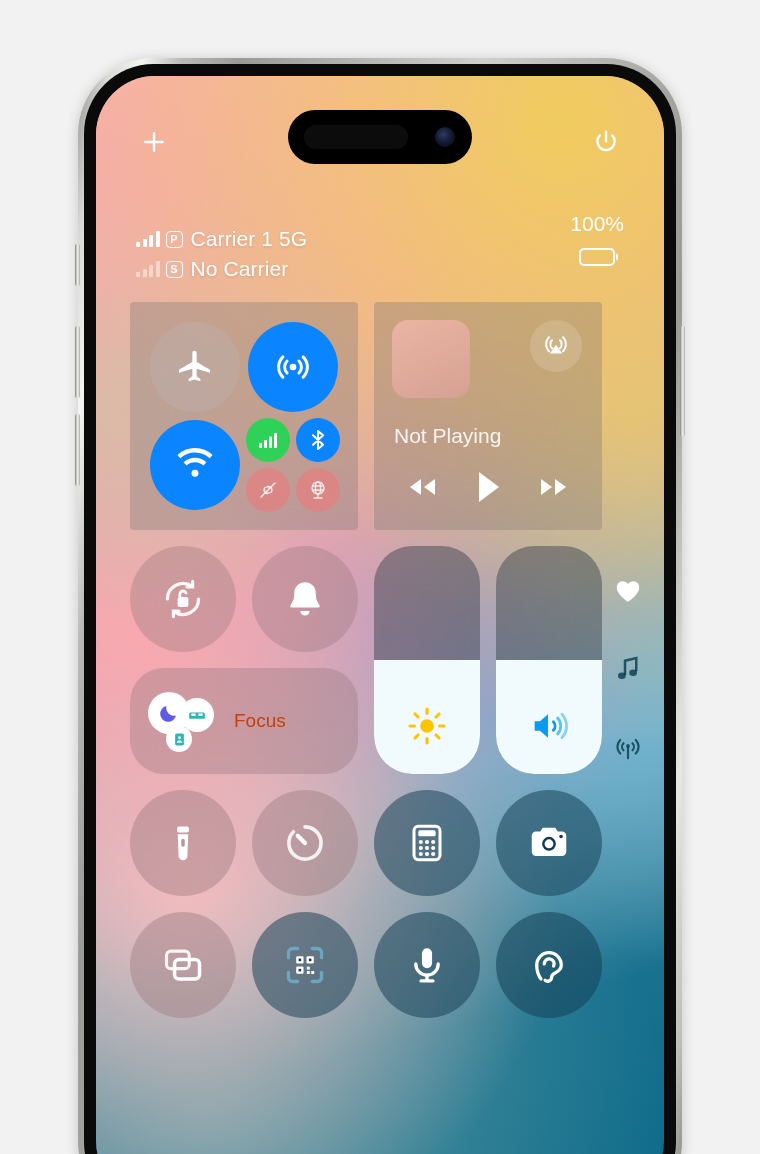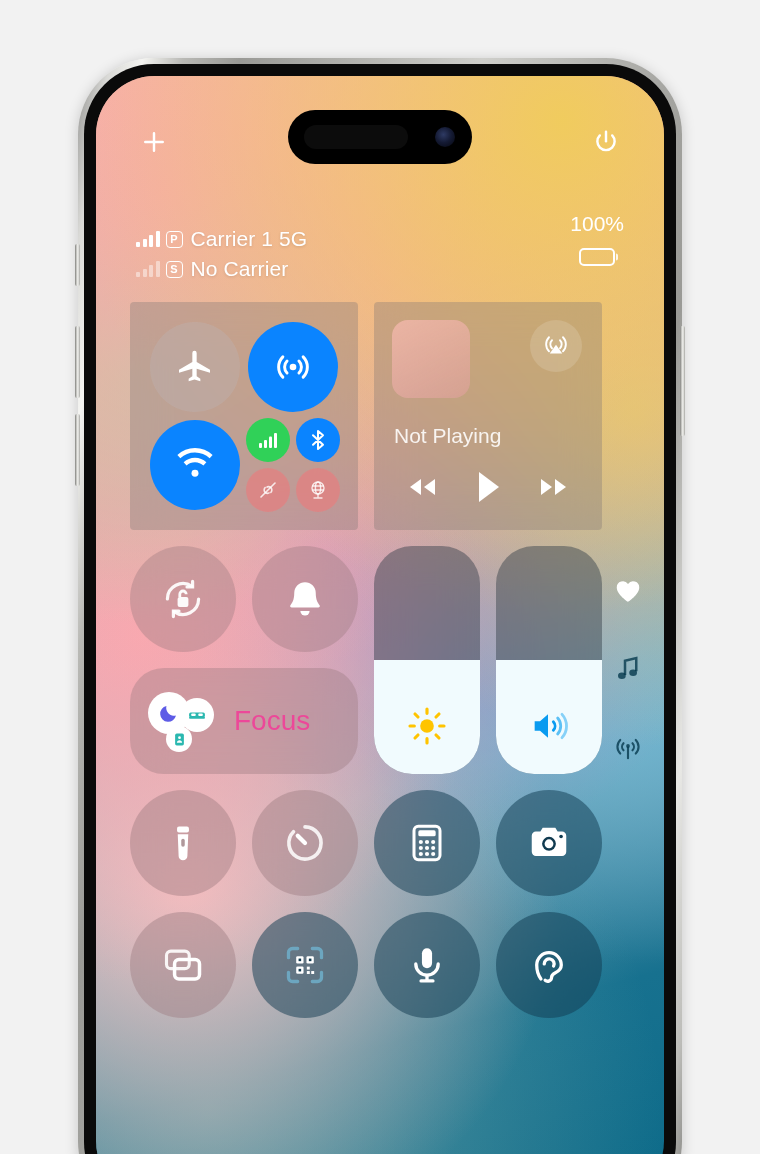--- a/index.html
+++ b/index.html
@@ -286,22 +286,22 @@
     border-radius: 50%;
     background: #fff;
     display: flex;
     align-items: center;
     justify-content: center;
   }
   #focus-moon { left: 0; top: 4px; width: 42px; height: 42px; }
   #focus-bed  { left: 32px; top: 10px; width: 34px; height: 34px; }
   #focus-work { left: 18px; top: 38px; width: 26px; height: 26px; }
   #focus-label {
-    font-size: 28px;
-    color: #ec4899;
+    font-size: 19px;
+    color: #c2410c;
     margin-left: 10px;
     font-weight: 400;
   }
 
   
   #sliders { display: flex; gap: 16px; }
   .slider {
     width: 106px; height: 228px;
     border-radius: 38px;
     background: rgba(40,52,62,0.42);

